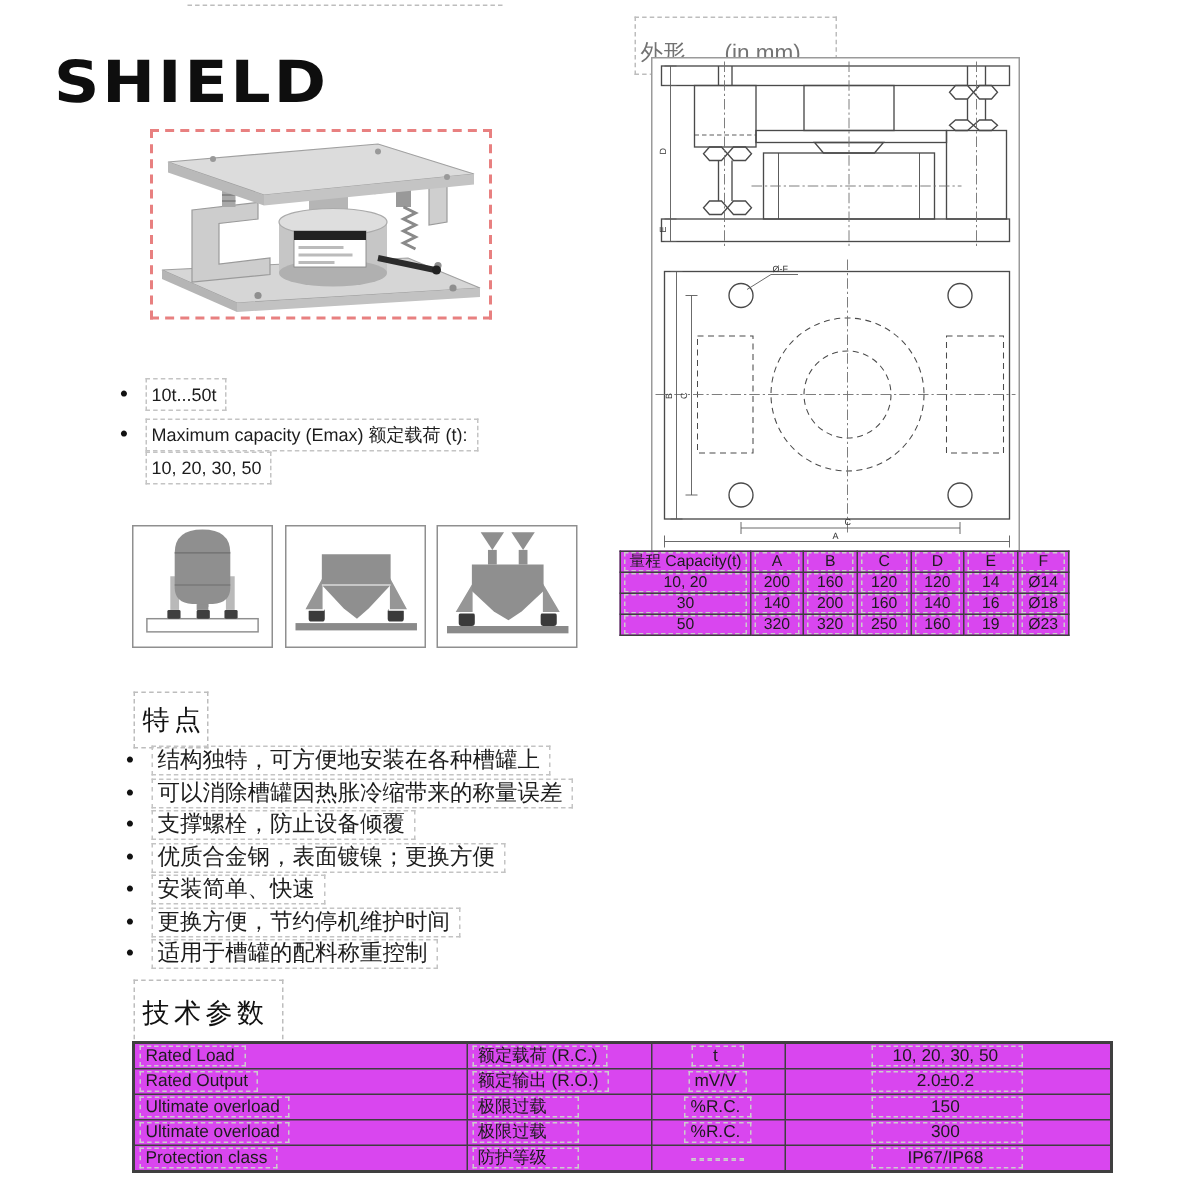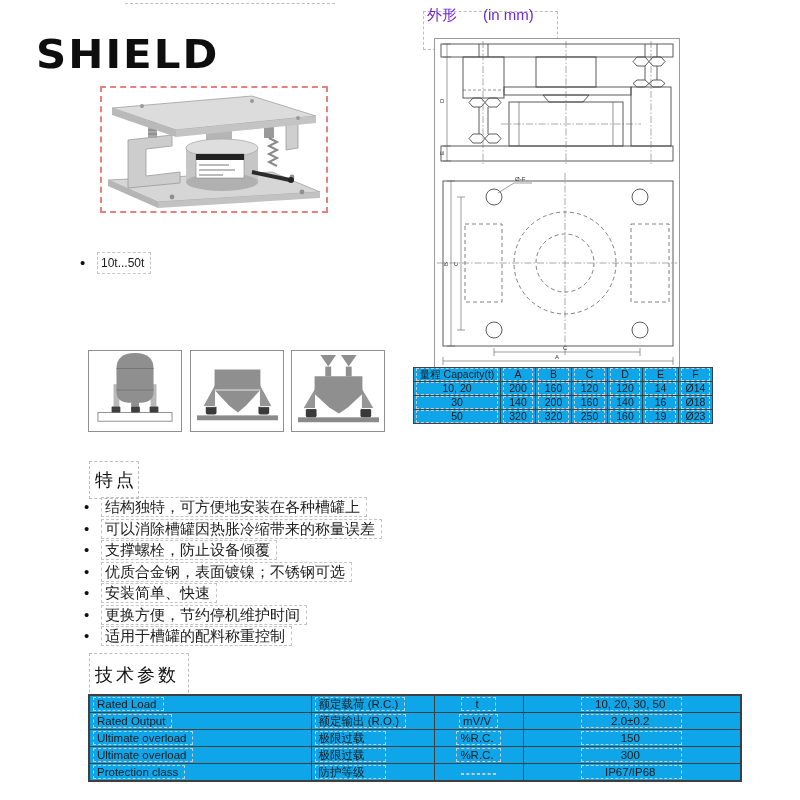--- a/index.html
+++ b/index.html
@@ -24,27 +24,27 @@
               font-size:12px;}
   #intro-list li{position:relative;padding-left:17px;margin-bottom:5px;line-height:22px;}
   #intro-list li::before{content:"•";position:absolute;left:0;top:0;font-size:15px;color:#111;}
   .dash{display:inline-block;border:1px dashed #c4c4c4;padding:0 6px 0 3px;line-height:20px;}
 
   
   .icon-box{position:absolute;top:350px;width:94px;height:82px;border:1px solid #8f8f8f;
             box-sizing:border-box;background:#fff;}
 
   
-  #drawing-title{position:absolute;left:427px;top:6px;font-size:15px;color:#6d28d9;}
+  #drawing-title{position:absolute;left:427px;top:26px;font-size:15px;color:#737373;}
   #drawing-title .unit{margin-left:26px;}
   #drawing-frame{position:absolute;left:434px;top:38px;width:244px;height:331px;
                  border:1px solid #9a9a9a;box-sizing:content-box;background:#fff;}
 
   
-  table{border-collapse:collapse;background:#0ea5e9;}
+  table{border-collapse:collapse;background:#d946ef;}
   #capacity-table{position:absolute;left:413px;top:367px;width:299px;table-layout:fixed;
                   font-size:10.5px;border:1.5px solid #3f3f3f;}
   #capacity-table th,#capacity-table td{border:1px solid #3f3f3f;padding:0;text-align:center;
                   font-weight:normal;height:13px;overflow:hidden;white-space:nowrap;}
   #capacity-table .dash{display:block;margin:0 2px;padding:0;line-height:11px;border-color:#cccccc;}
 
   #specs-table{position:absolute;left:88px;top:694px;width:652px;table-layout:fixed;
                font-size:11.5px;border:2px solid #3f3f3f;}
   #specs-table td{border:1px solid #3f3f3f;padding:0;height:16px;overflow:hidden;white-space:nowrap;}
   #specs-table td.c0,#specs-table td.c1{text-align:left;}
@@ -128,20 +128,24 @@
         <circle cx="40" cy="18" r="2" fill="#999999"></circle>
           <circle cx="150" cy="13" r="2" fill="#999999"></circle>
         <circle cx="196" cy="30" r="2" fill="#999999"></circle>
       </g>
     </svg>
   </div>
 
   <ul id="intro-list">
       <li>
         <div><span class="dash">10t...50t</span></div>
+      </li>
+      <li>
+        <div><span class="dash">Maximum capacity (Emax) 额定载荷 (t):</span></div>
+        <div><span class="dash">10, 20, 30, 50</span></div>
       </li>
     </ul>
 
   <div class="icon-box" style="left:88px;">
     <svg width="92" height="80" viewBox="0 0 94 82">
       <rect x="9" y="63" width="76" height="9" fill="#ffffff" stroke="#8f8f8f"></rect>
       <rect x="25" y="34" width="6" height="23" fill="#b9b9b9"></rect>
       <rect x="63" y="34" width="6" height="23" fill="#b9b9b9"></rect>
       <rect x="44" y="44" width="7" height="11" fill="#8f8f8f"></rect>
       <path d="M28,18 Q28,2 47,2 Q66,2 66,18 L66,42 Q66,52 54,53 L40,53 Q28,52 28,42 Z" fill="#8f8f8f"></path>
@@ -382,21 +386,21 @@
       <li>
         <div><span class="dash">结构独特，可方便地安装在各种槽罐上</span></div>
       </li>
       <li>
         <div><span class="dash">可以消除槽罐因热胀冷缩带来的称量误差</span></div>
       </li>
       <li>
         <div><span class="dash">支撑螺栓，防止设备倾覆</span></div>
       </li>
       <li>
-        <div><span class="dash">优质合金钢，表面镀镍；不锈钢可选</span></div>
+        <div><span class="dash">优质合金钢，表面镀镍；更换方便</span></div>
       </li>
       <li>
         <div><span class="dash">安装简单、快速</span></div>
       </li>
       <li>
         <div><span class="dash">更换方便，节约停机维护时间</span></div>
       </li>
       <li>
         <div><span class="dash">适用于槽罐的配料称重控制</span></div>
       </li>

